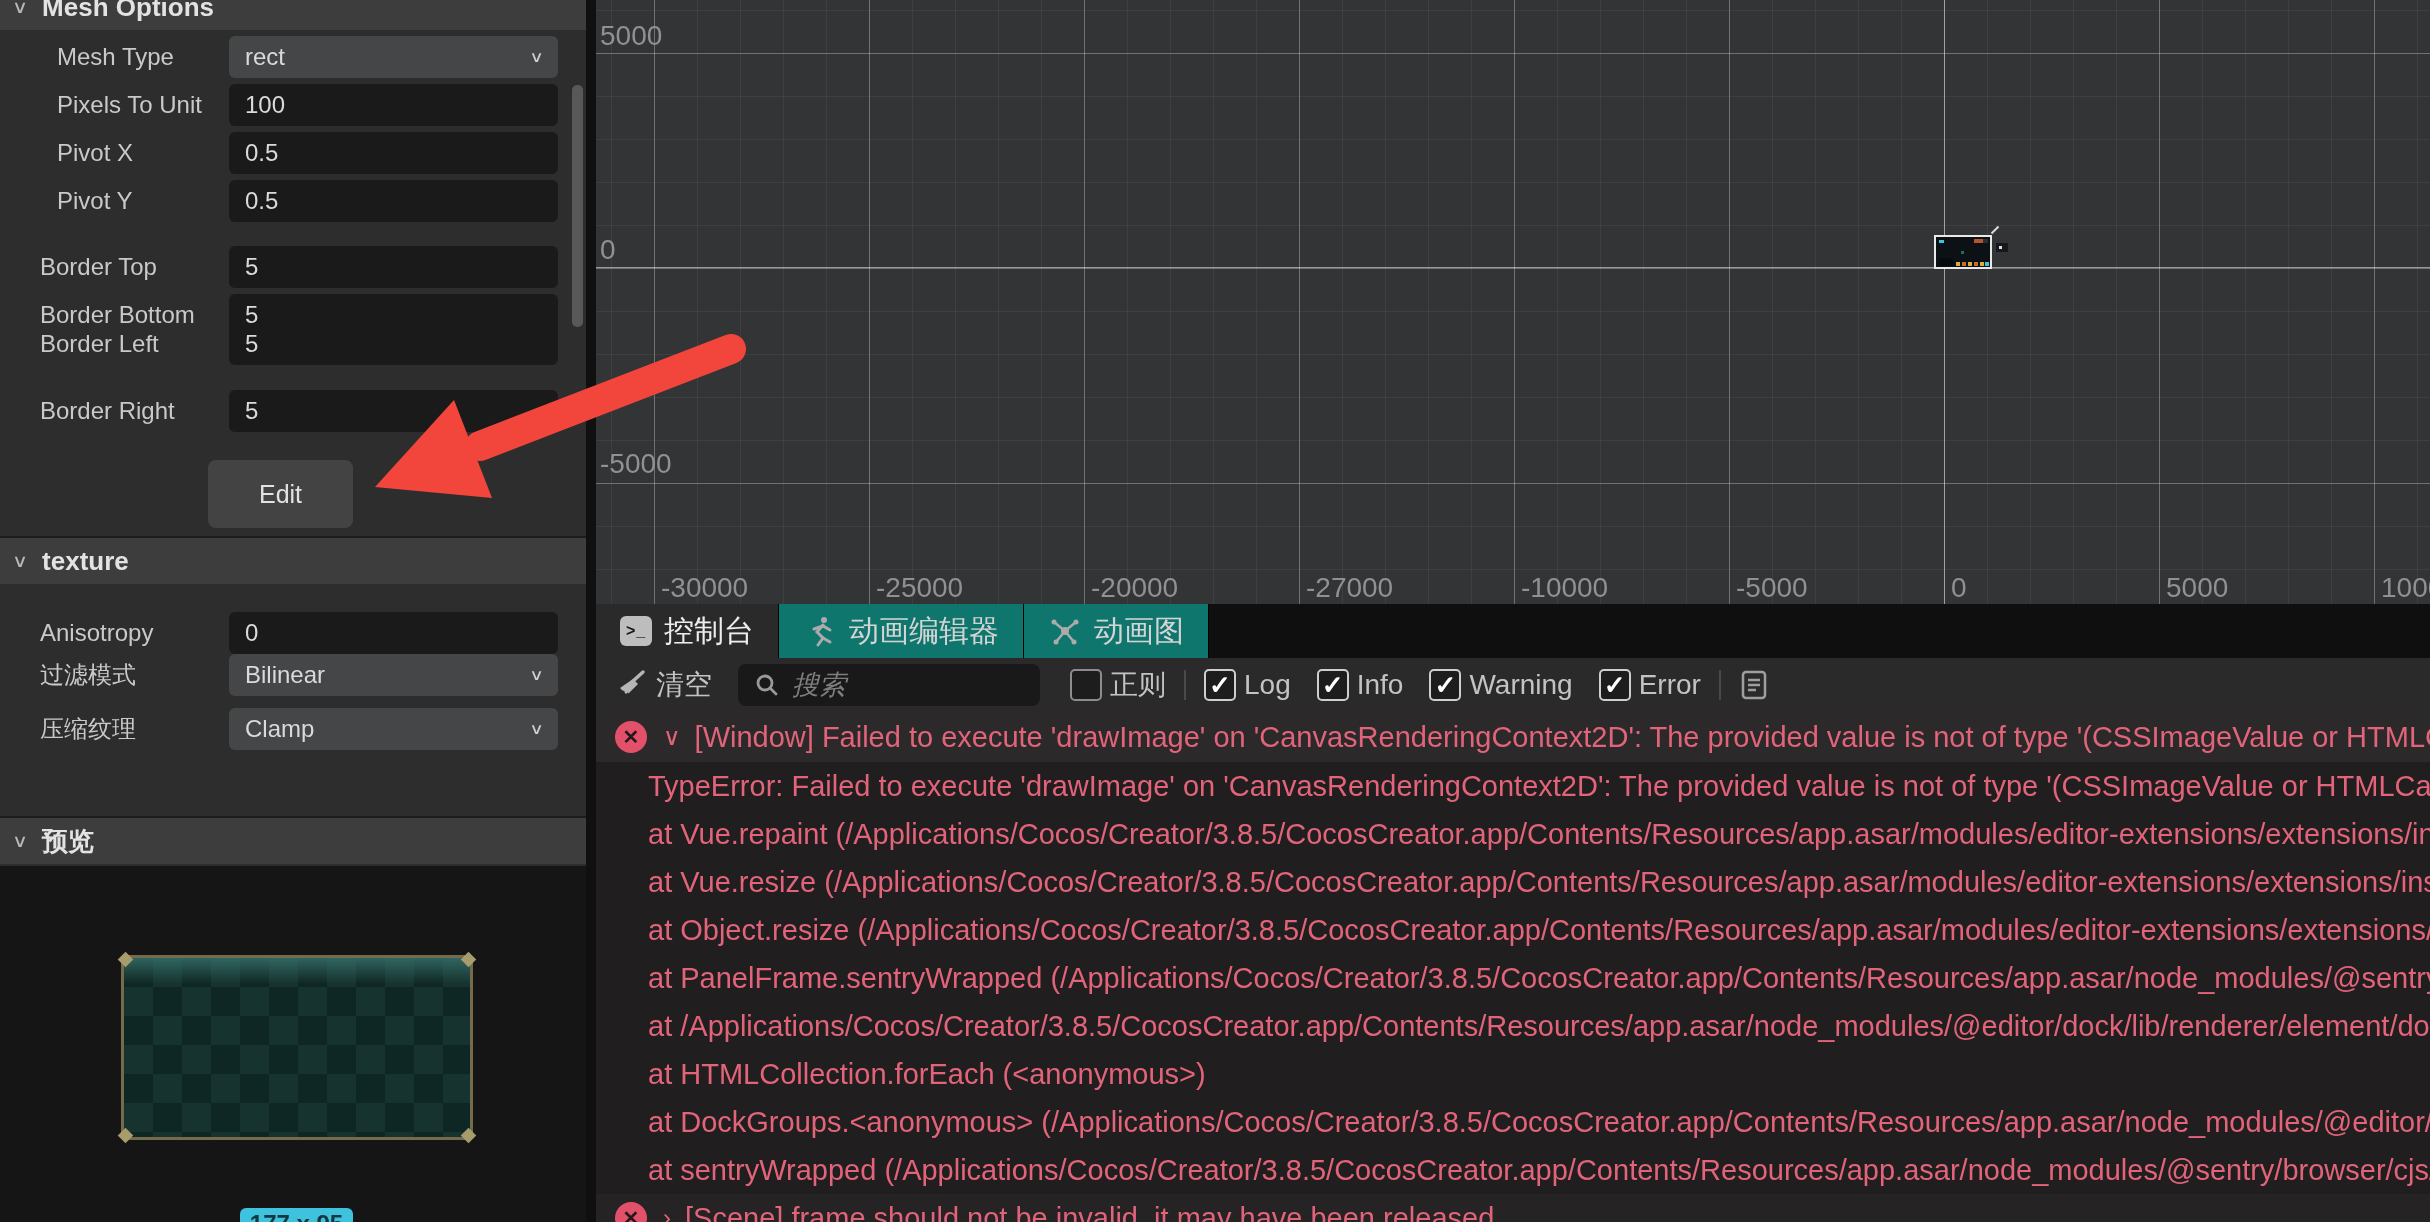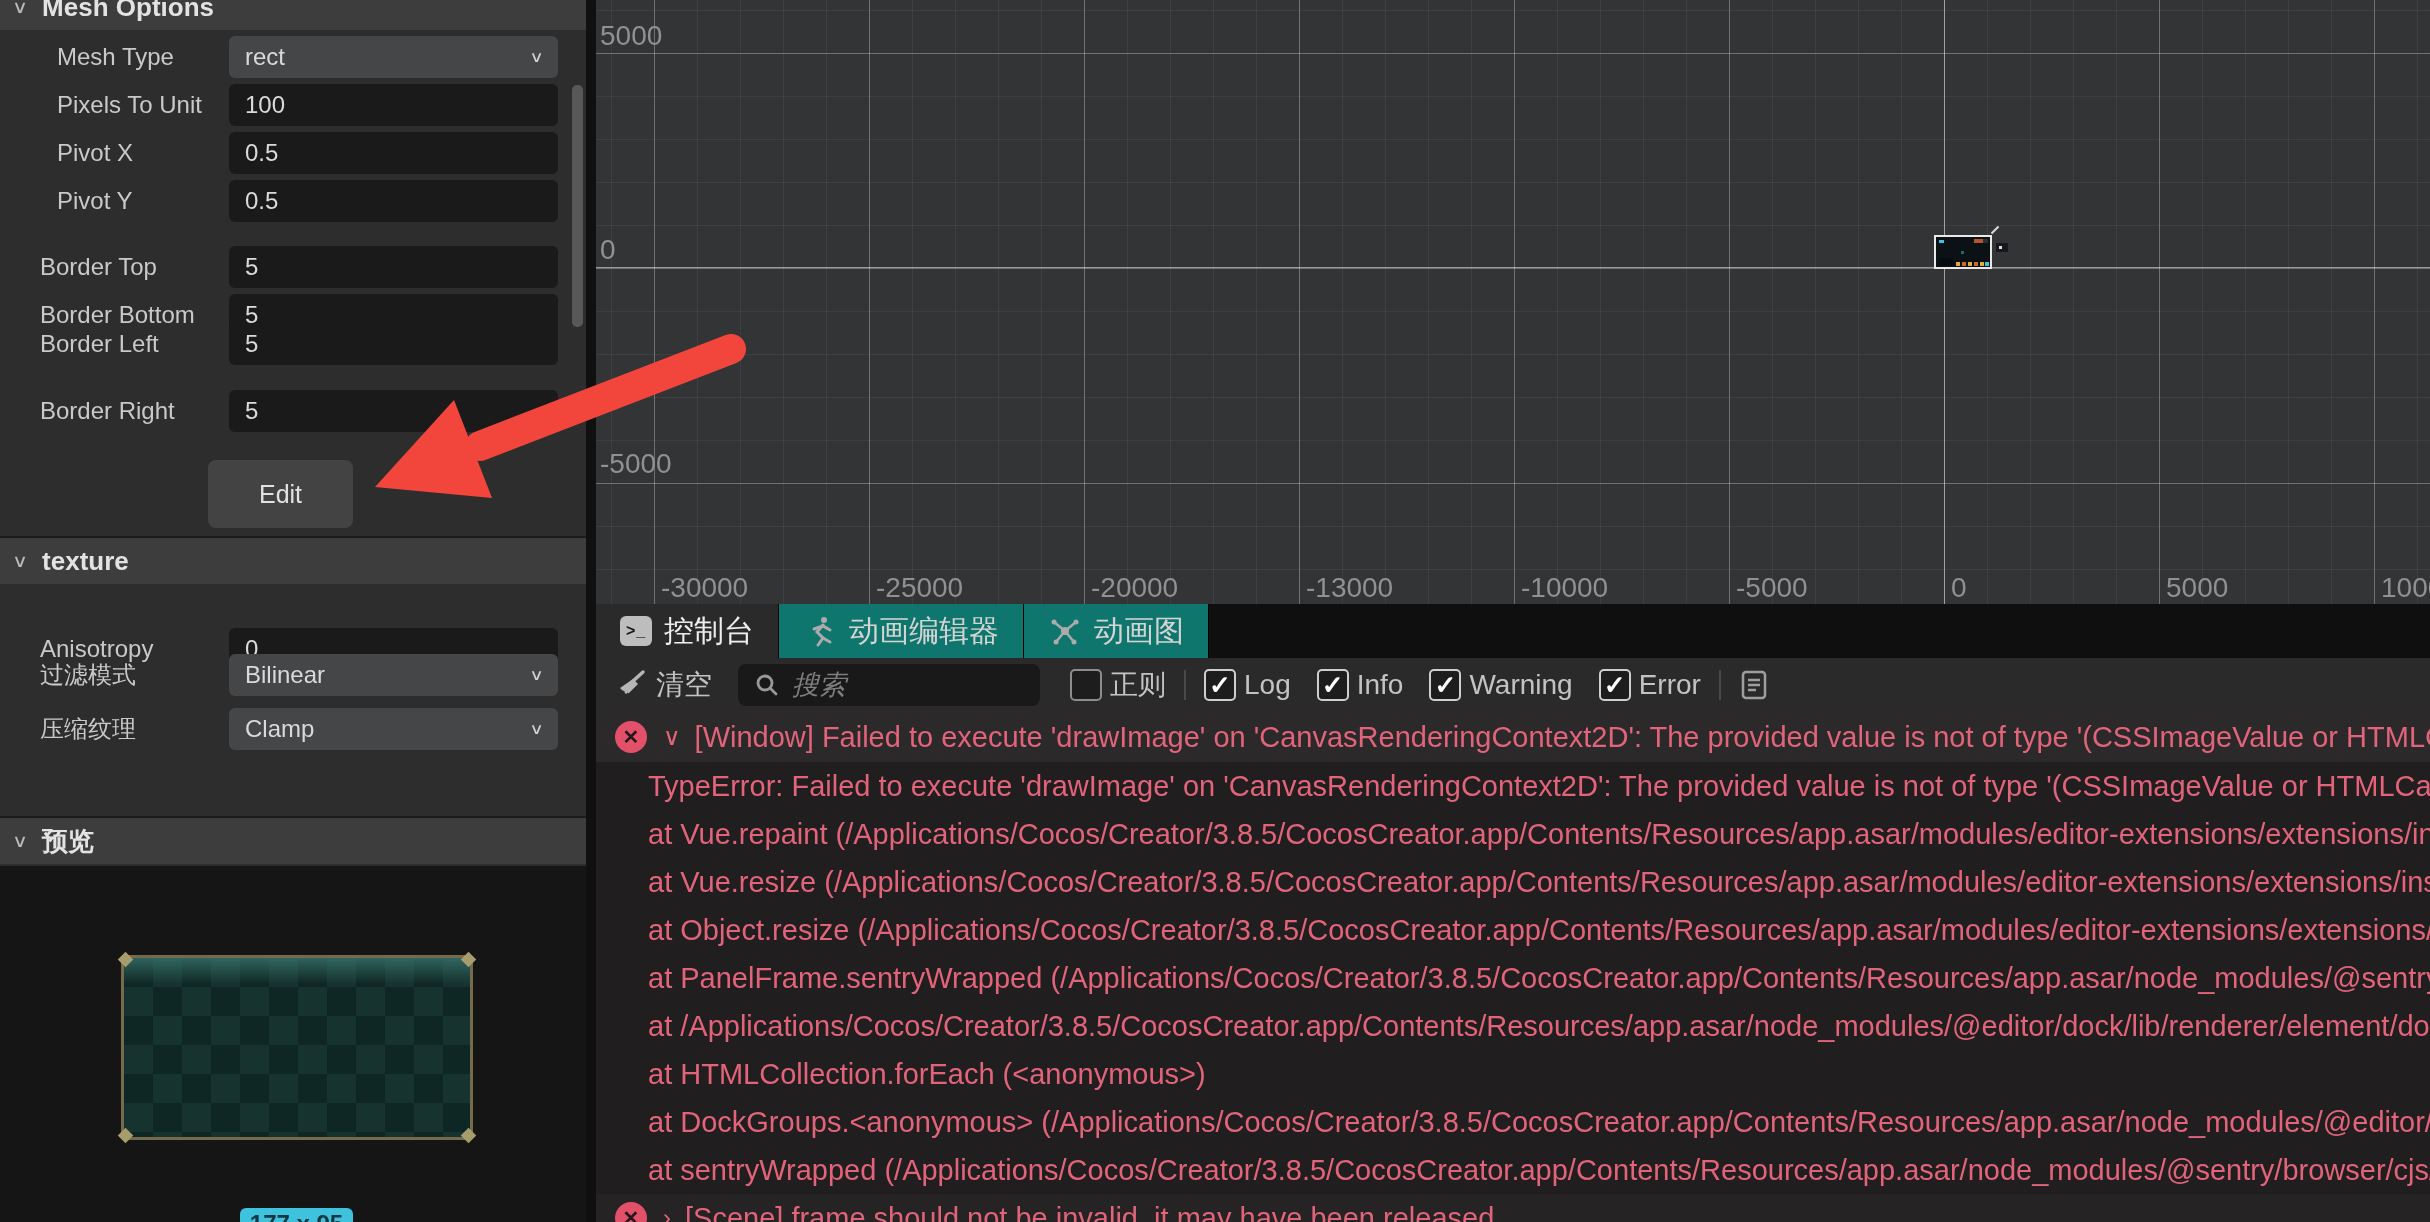--- a/index.html
+++ b/index.html
@@ -143,21 +143,21 @@
   <div class="btn">
     <span>Edit</span>
   </div>
 
   <div class="hdiv" style="top:536px;"></div>
   <div class="sec-hd" style="top:538px;">
     <span class="chev">∨</span>
     <span class="sec-title">texture</span>
   </div>
 
-  <div class="row" style="top:628px;">
+  <div class="row" style="top:612px;">
     <span class="lbl lbl-s">Anisotropy</span>
     <input class="inp" value="0" style="">
   </div>
   <div class="row" style="top:654px;">
     <span class="lbl lbl-s">过滤模式</span>
     <div class="select">
       <span>Bilinear</span>
       <span class="sel-chev">∨</span>
     </div>
   </div>
@@ -190,21 +190,21 @@
 
 <div class="vdiv"></div>
 
 <div class="scene">
   <div class="axis-h"></div>
   <div class="axis-v"></div>
 
   <span class="xtick" style="left:65px">-30000</span>
   <span class="xtick" style="left:280px">-25000</span>
   <span class="xtick" style="left:495px">-20000</span>
-  <span class="xtick" style="left:710px">-13000</span>
+  <span class="xtick" style="left:710px">-27000</span>
   <span class="xtick" style="left:925px">-10000</span>
   <span class="xtick" style="left:1140px">-5000</span>
   <span class="xtick" style="left:1355px">0</span>
   <span class="xtick" style="left:1570px">5000</span>
   <span class="xtick" style="left:1785px">10000</span>
 
   <span class="ytick" style="top:21px">5000</span>
   <span class="ytick" style="top:235px">0</span>
   <span class="ytick" style="top:449px">-5000</span>
 

